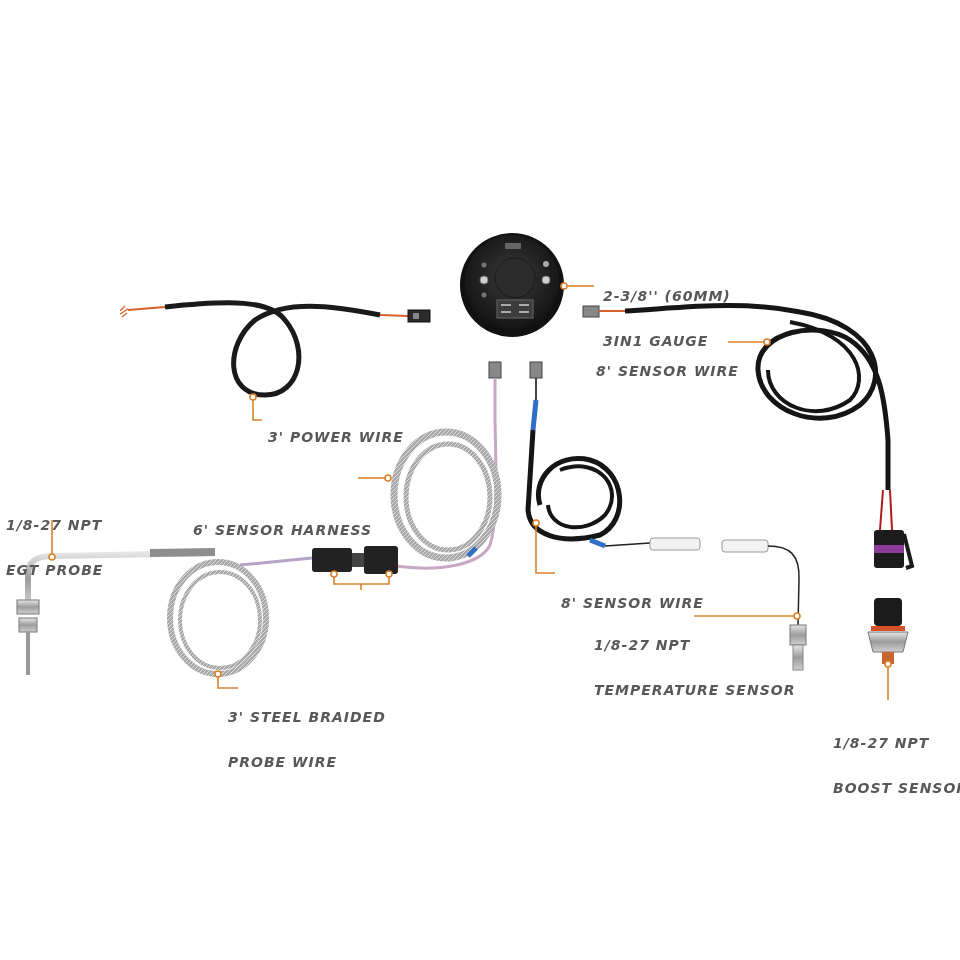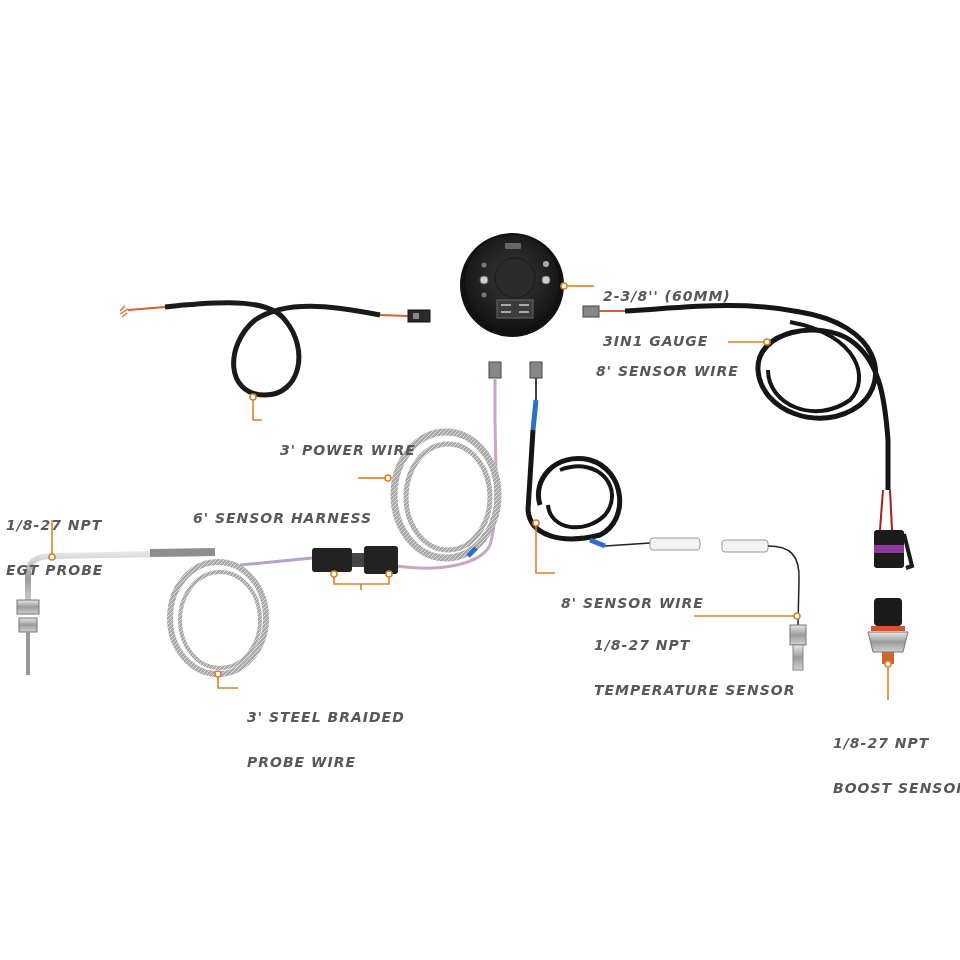--- a/index.html
+++ b/index.html
@@ -158,43 +158,43 @@
       <path d="M888 664 L888 700"></path>
       <circle cx="888" cy="664" r="3" fill="#fff"></circle>
     </g>
   </svg>
 
   <div class="label" style="left:603px; top:259px;">
     <div>2-3/8'' (60MM)</div>
     <div>3IN1 GAUGE</div>
   </div>
 
-  <div class="label" style="left:268px; top:413px;margin-left:12px;">
+  <div class="label" style="left:268px; top:400px;">
     <div>3' POWER WIRE</div>
   </div>
 
   <div class="label" style="left:596px; top:334px;">
     <div>8' SENSOR WIRE</div>
   </div>
 
-  <div class="label" style="left:193px; top:481px;">
+  <div class="label" style="left:193px; top:493px;">
     <div>6' SENSOR HARNESS</div>
   </div>
 
   <div class="label" style="left:6px; top:488px;">
     <div>1/8-27 NPT</div>
     <div>EGT PROBE</div>
   </div>
 
 
   <div class="label" style="left:561px; top:566px;">
     <div>8' SENSOR WIRE</div>
   </div>
 
-  <div class="label" style="left:247px; top:680px;">
+  <div class="label" style="left:228px; top:680px;">
     <div>3' STEEL BRAIDED</div>
     <div>PROBE WIRE</div>
   </div>
 
   <div class="label" style="left:594px; top:608px;">
     <div>1/8-27 NPT</div>
     <div>TEMPERATURE SENSOR</div>
   </div>
 
   <div class="label" style="left:833px; top:706px;">

